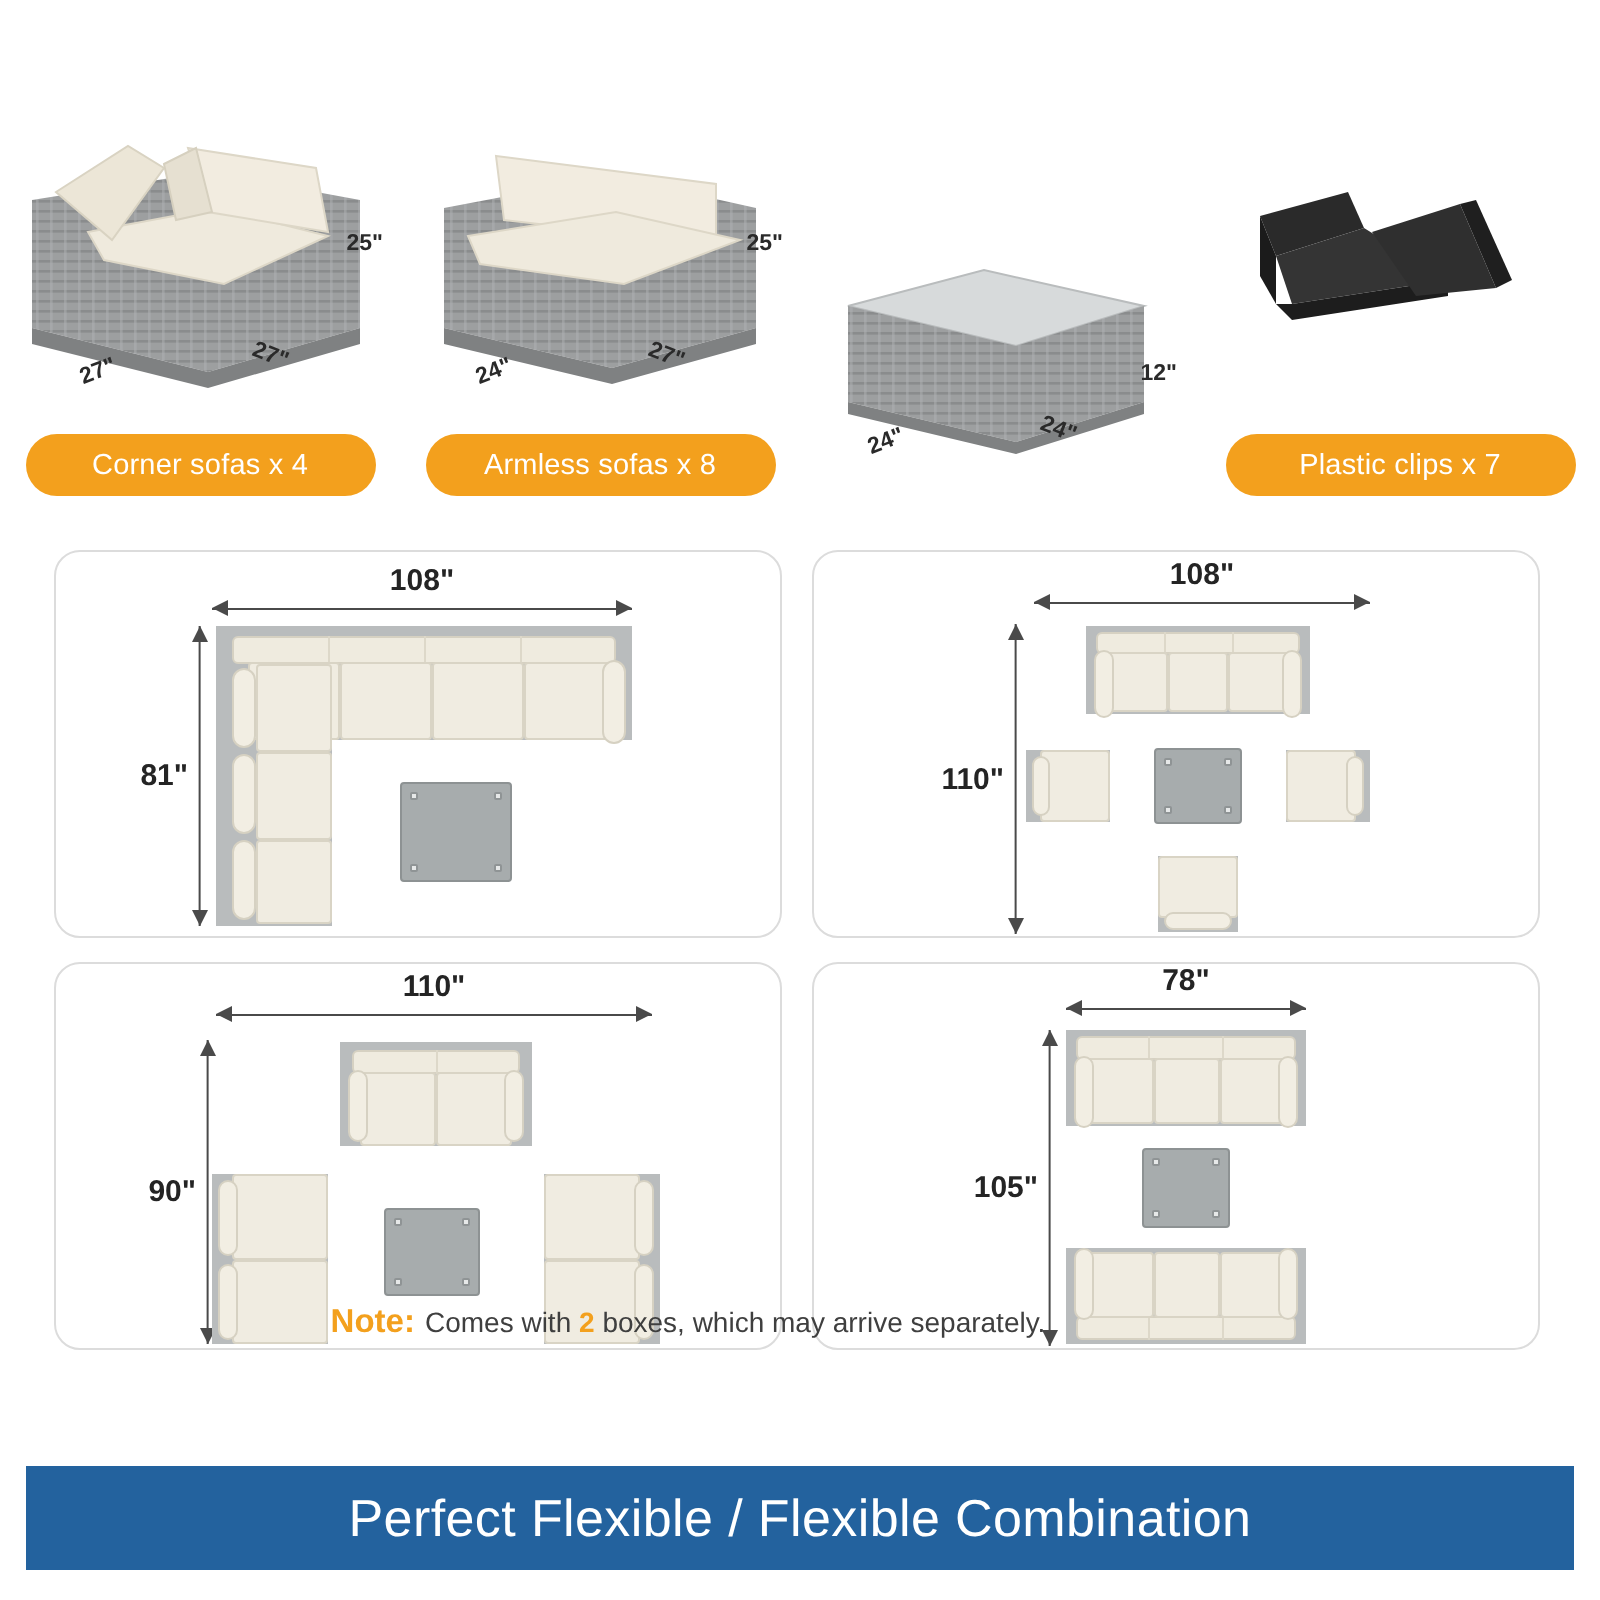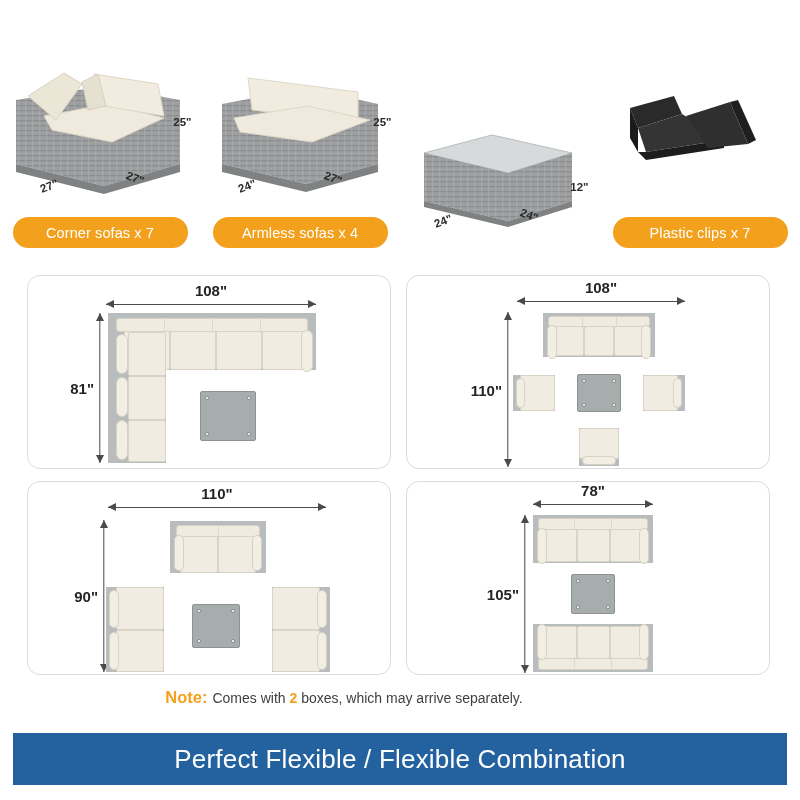--- a/index.html
+++ b/index.html
@@ -199,21 +199,21 @@
   }
   .table-top i.tl { left: 4px;  top: 4px; }
   .table-top i.tr { right: 4px; top: 4px; }
   .table-top i.bl { left: 4px;  bottom: 4px; }
   .table-top i.br { right: 4px; bottom: 4px; }
 
   
   .note {
     position: absolute;
     left: 0;
-    top: 688px;
+    top: 652px;
     width: 688px;
     text-align: center;
     font-size: 14px;
     color: #3f3f3f;
     white-space: nowrap;
   }
   .note .lead {
     color: #F3A01D;
     font-weight: 700;
     font-size: 16.5px;
@@ -268,38 +268,38 @@
         <polygon points="20,48 56,25 74,36 48,72" fill="#ece6d7" stroke="#d9d3c2"></polygon>
 
         <polygon points="86,26 150,36 156,68 96,58" fill="#f2ece0" stroke="#ddd7c7"></polygon>
 
         <polygon points="74,34 90,26 98,58 80,62" fill="#e6e0d1" stroke="#d6d0bf"></polygon>
       </svg>
       <span class="dim-lbl" style="right:1px;  top:68px;">25"</span>
       <span class="dim-lbl rot-a" style="left:32px; top:132px;">27"</span>
       <span class="dim-lbl rot-b" style="left:118px;top:124px;">27"</span>
     </div>
-    <div class="pill">Corner sofas x 7</div>
+    <div class="pill">Corner sofas x 4</div>
   </div>
 
   <div class="product-cell">
     <div class="product-art">
       <svg width="185" height="165" viewBox="0 0 185 165">
         <polygon points="14,56 98,40 170,56 170,116 98,136 14,116" fill="url(#weave1)"></polygon>
         <polygon points="14,116 98,136 170,116 170,124 98,144 14,124" fill="#7f8182"></polygon>
 
         <polygon points="40,30 150,44 150,74 44,62" fill="#f2ece0" stroke="#ddd7c7"></polygon>
 
         <polygon points="26,70 100,58 162,72 104,94 32,84" fill="#efeadd" stroke="#ddd7c7"></polygon>
       </svg>
       <span class="dim-lbl" style="right:1px;  top:68px;">25"</span>
       <span class="dim-lbl rot-a" style="left:30px; top:132px;">24"</span>
       <span class="dim-lbl rot-b" style="left:116px;top:124px;">27"</span>
     </div>
-    <div class="pill">Armless sofas x 4</div>
+    <div class="pill">Armless sofas x 8</div>
   </div>
 
   <div class="product-cell">
     <div class="product-art">
       <svg width="185" height="165" viewBox="0 0 185 165">
 
         <polygon points="16,74 84,56 164,74 100,94" fill="#d7dadb" stroke="#b9bcbd"></polygon>
 
         <polygon points="16,74 100,94 164,74 164,122 100,142 16,122" fill="url(#weave1)"></polygon>
         <polygon points="16,122 100,142 164,122 164,128 100,148 16,128" fill="#7f8182"></polygon>

